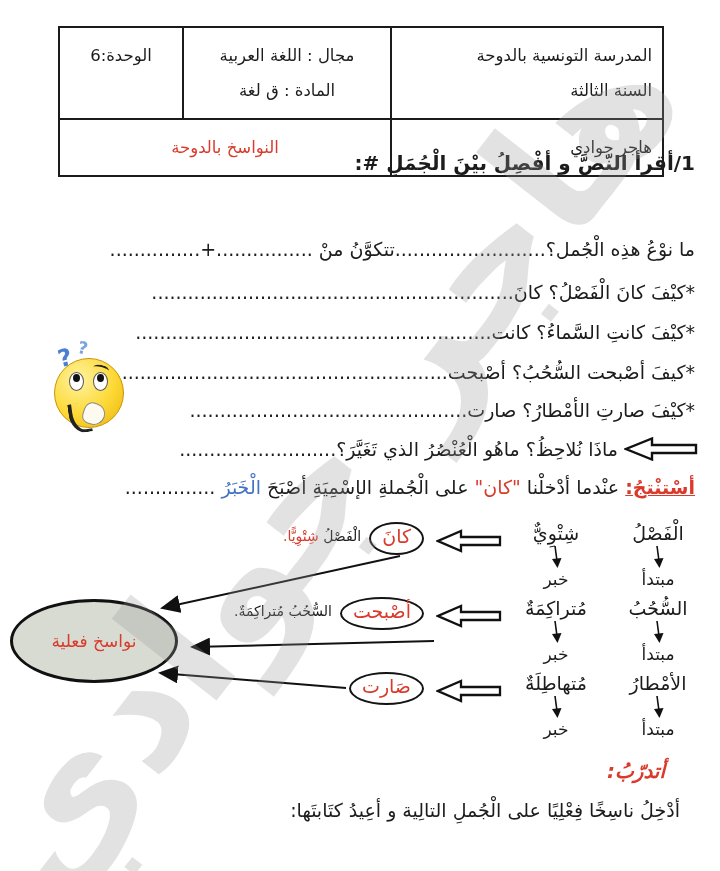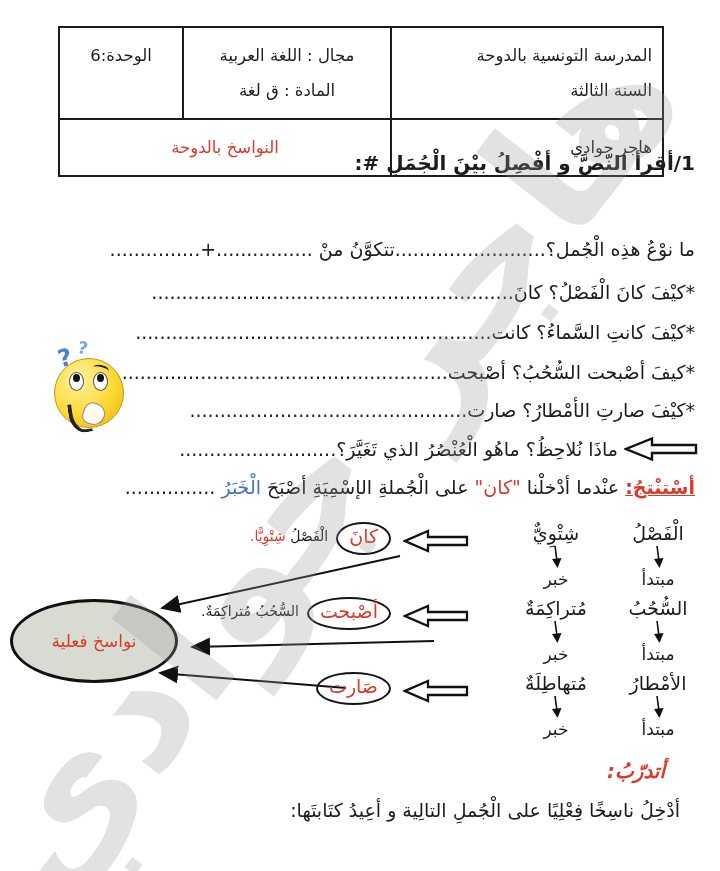--- a/index.html
+++ b/index.html
@@ -64,21 +64,21 @@
   .emoji .eye{position:absolute;width:15px;height:19px;border-radius:50%;background:#fff;border:1px solid #555;top:13px;}
   .emoji .eye.l{left:14px;} .emoji .eye.r{left:38px;}
   .emoji .pupil{position:absolute;width:7px;height:8px;border-radius:50%;background:#111;top:1px;left:3px;}
   .emoji .brow{position:absolute;width:16px;height:8px;border-top:2.5px solid #222;border-radius:50% 50% 0 0;top:6px;left:38px;transform:rotate(14deg);}
   .emoji .arm{position:absolute;width:22px;height:30px;border-left:4px solid #222;border-bottom:3px solid #222;border-radius:0 0 0 70%;left:14px;top:44px;transform:rotate(-8deg);}
   .emoji .hand{position:absolute;width:22px;height:22px;background:#fdfaf0;border:1px solid #8a8a8a;border-radius:45% 55% 60% 40%;left:28px;top:44px;transform:rotate(18deg);}
   
   .d-row{position:absolute;right:28px;display:flex;align-items:flex-start;z-index:2;}
   .r1{top:522px;} .r2{top:597px;} .r3{top:672px;}
   .word-col{display:flex;flex-direction:column;align-items:center;min-width:68px;}
-  .word-col.gap{margin-right:34px;margin-left:33px;}
+  .word-col.gap{margin-right:34px;}
   .word{font-size:19px;white-space:nowrap;}
   .role-arrow{margin-top:1px;line-height:0;}
   .role{font-size:17px;margin-top:0px;}
   .d-arrow{margin:7px 20px 0 12px;}
   .verb-circle{
     display:inline-block;border:2.5px solid #141414;border-radius:50%;
     padding:3px 11px 7px;color:var(--red);font-size:19px;line-height:1;
     margin-top:0;white-space:nowrap;
   }
   .result{margin:6px 8px 0 0;font-size:14px;white-space:nowrap;}

